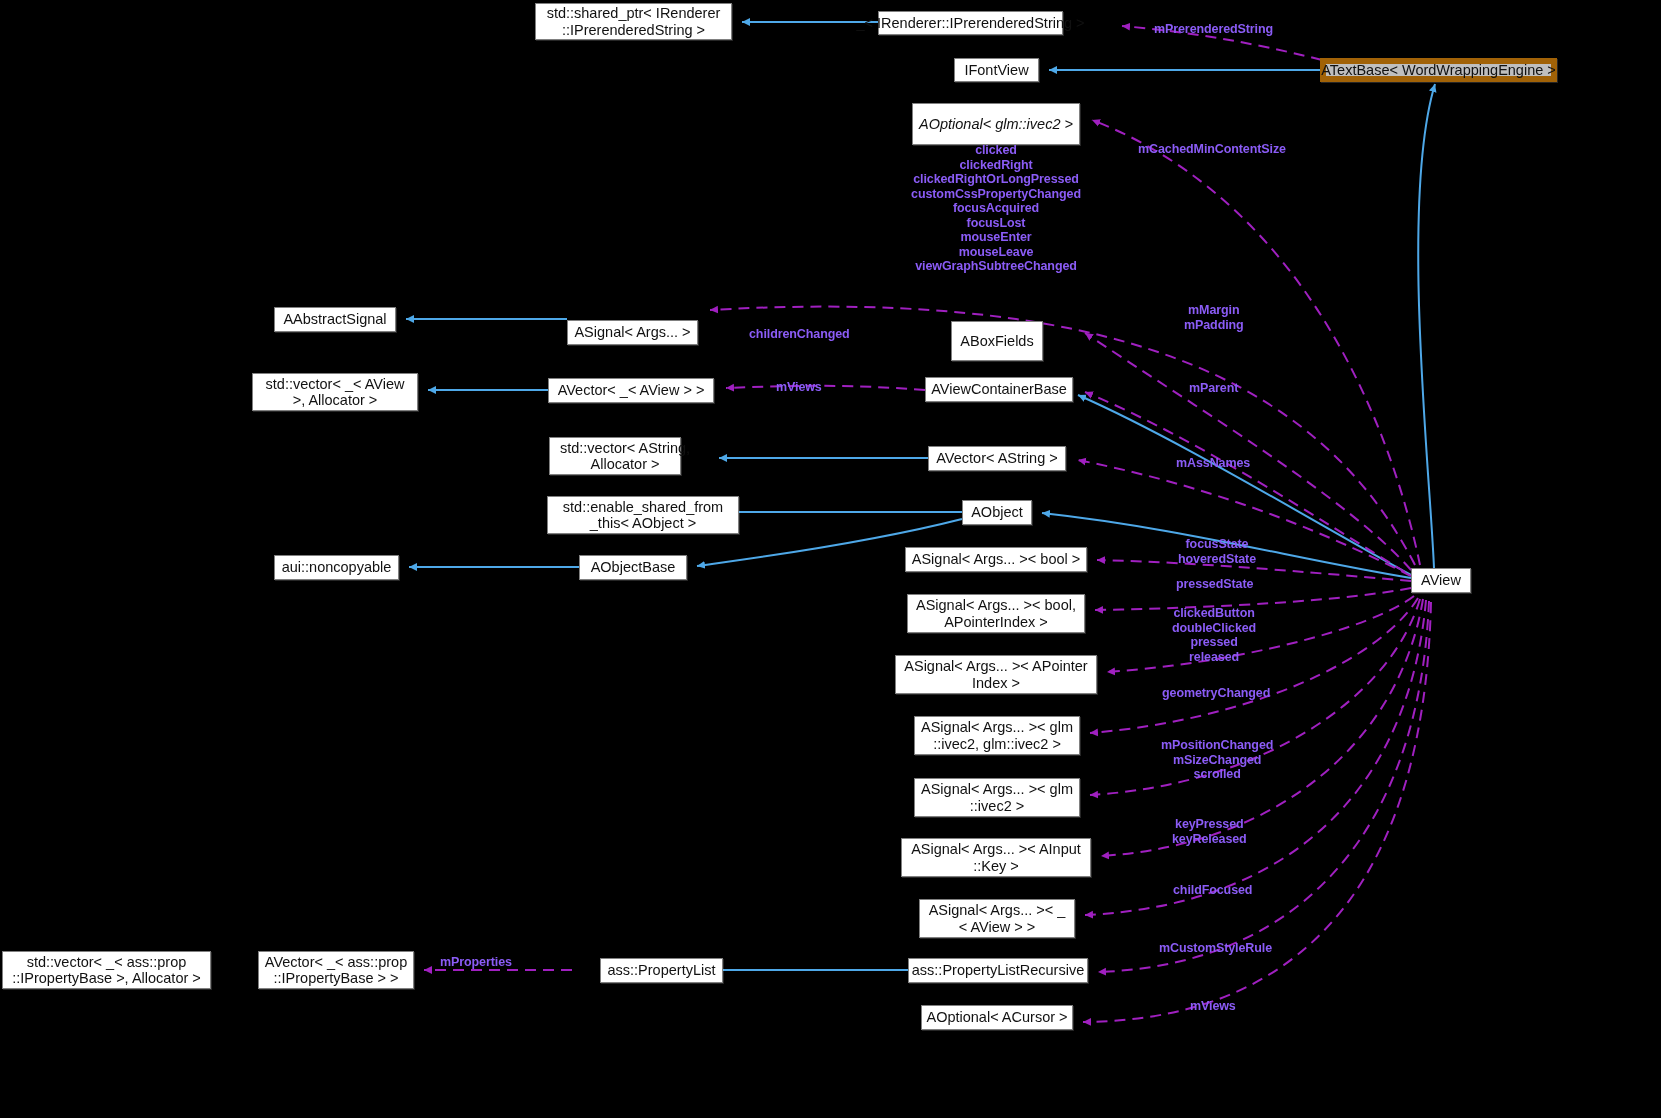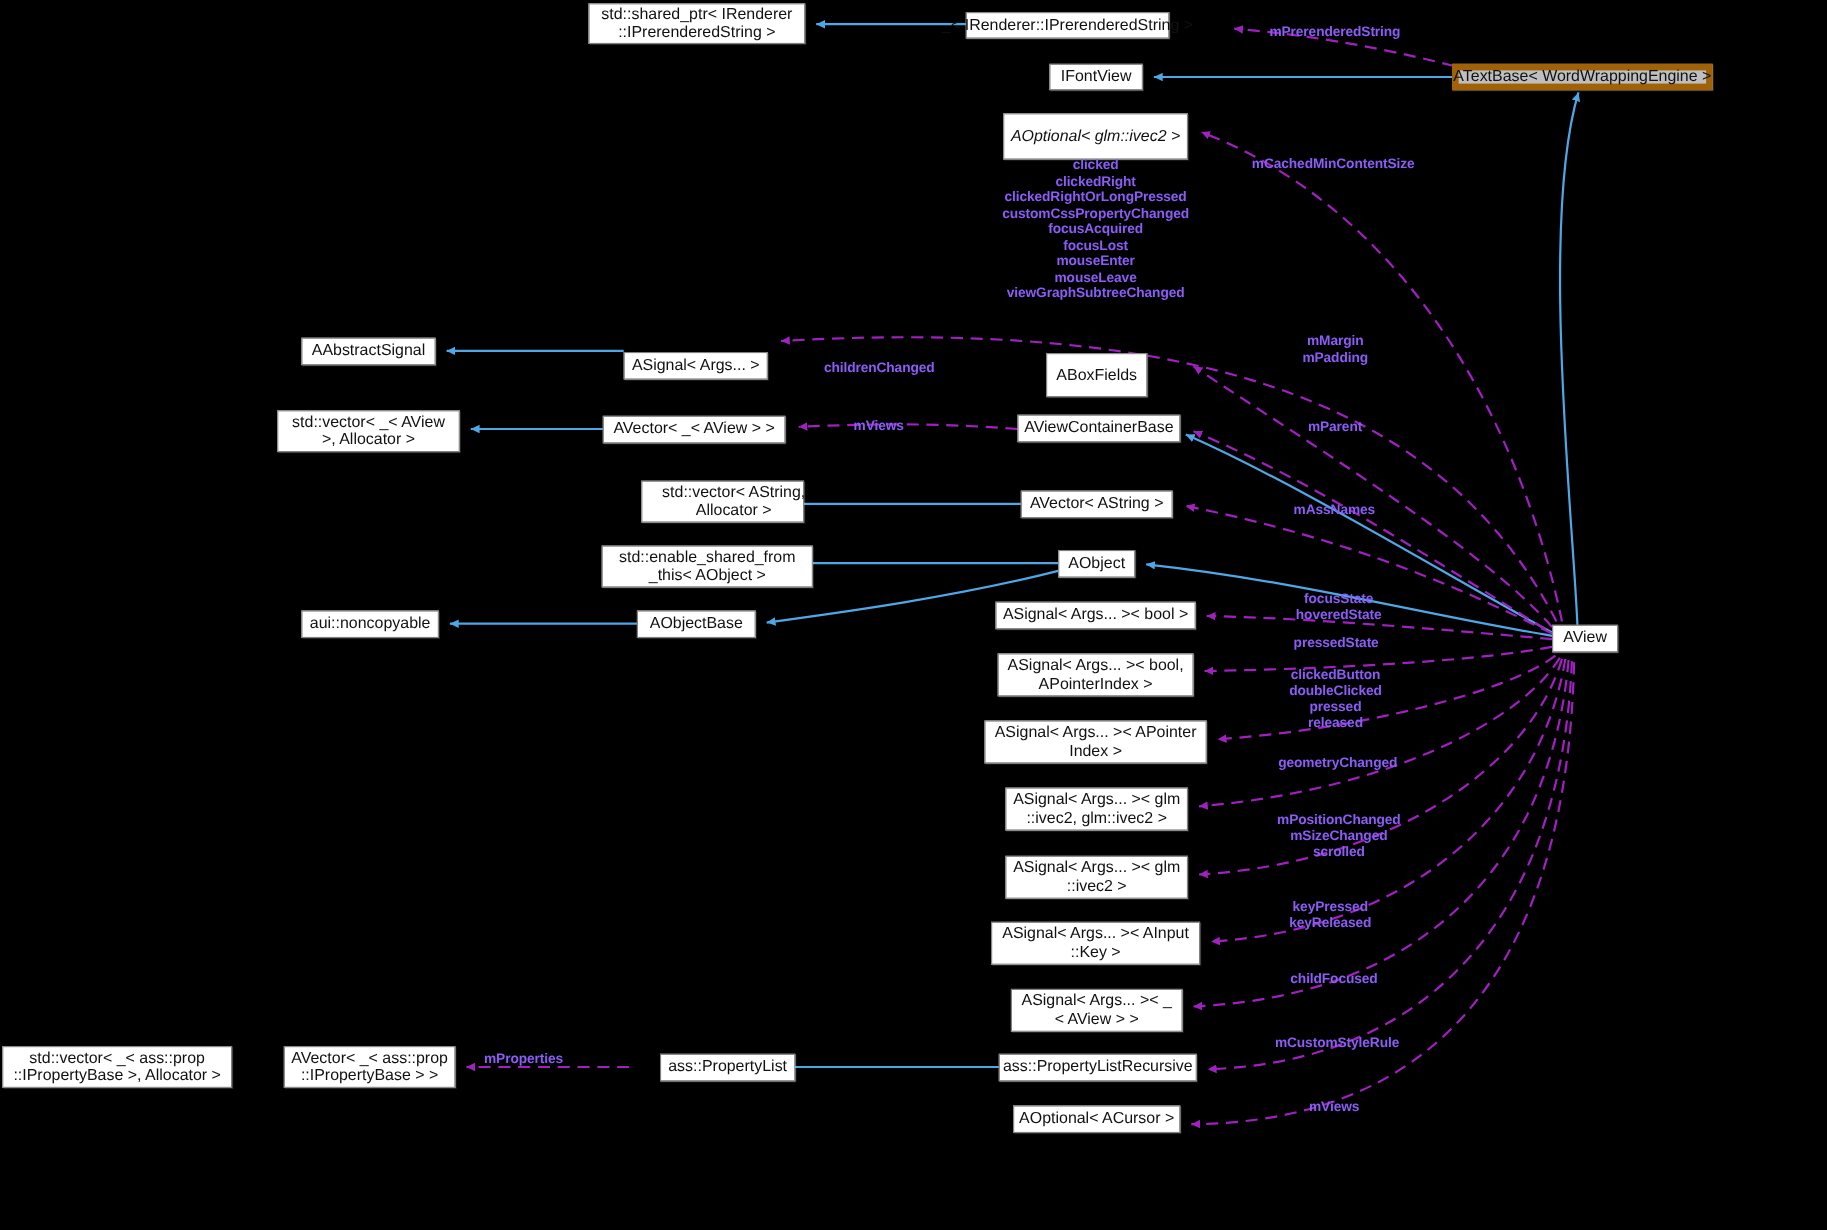--- a/index.html
+++ b/index.html
@@ -112,21 +112,21 @@
   <div class="node" style="left:954px;top:58px;width:85px;height:24px;">IFontView</div>
   <div class="node current" style="left:1320px;top:58px;width:237px;height:24px;">ATextBase&lt; WordWrappingEngine &gt;</div>
   <div class="node" style="left:912px;top:103px;width:168px;height:42px;font-style:italic;">AOptional&lt; glm::ivec2 &gt;</div>
   <div class="node" style="left:274px;top:307px;width:122px;height:25px;">AAbstractSignal</div>
   <div class="node" style="left:567px;top:307px;width:131px;height:25px;margin-top:13px;">ASignal&lt; Args... &gt;</div>
   <div class="node" style="left:951px;top:321px;width:92px;height:40px;">ABoxFields</div>
   <div class="node" style="left:252px;top:373px;width:166px;height:38px;">std::vector&lt; _&lt; AView
 &gt;, Allocator &gt;</div>
   <div class="node" style="left:548px;top:378px;width:166px;height:25px;">AVector&lt; _&lt; AView &gt; &gt;</div>
   <div class="node" style="left:925px;top:377px;width:148px;height:25px;">AViewContainerBase</div>
-  <div class="node" style="left:583px;top:437px;width:148px;height:38px;padding-left:24px;">std::vector&lt; AString,
+  <div class="node" style="left:549px;top:437px;width:132px;height:38px;padding-left:24px;">std::vector&lt; AString,
 Allocator &gt;</div>
   <div class="node" style="left:928px;top:446px;width:138px;height:25px;">AVector&lt; AString &gt;</div>
   <div class="node" style="left:547px;top:496px;width:192px;height:38px;">std::enable_shared_from
 _this&lt; AObject &gt;</div>
   <div class="node" style="left:962px;top:500px;width:70px;height:25px;">AObject</div>
   <div class="node" style="left:274px;top:555px;width:125px;height:25px;">aui::noncopyable</div>
   <div class="node" style="left:579px;top:555px;width:108px;height:25px;">AObjectBase</div>
   <div class="node" style="left:1411px;top:568px;width:60px;height:25px;">AView</div>
   <div class="node" style="left:905px;top:547px;width:182px;height:25px;">ASignal&lt; Args... &gt;&lt; bool &gt;</div>
   <div class="node" style="left:907px;top:594px;width:178px;height:39px;">ASignal&lt; Args... &gt;&lt; bool,

